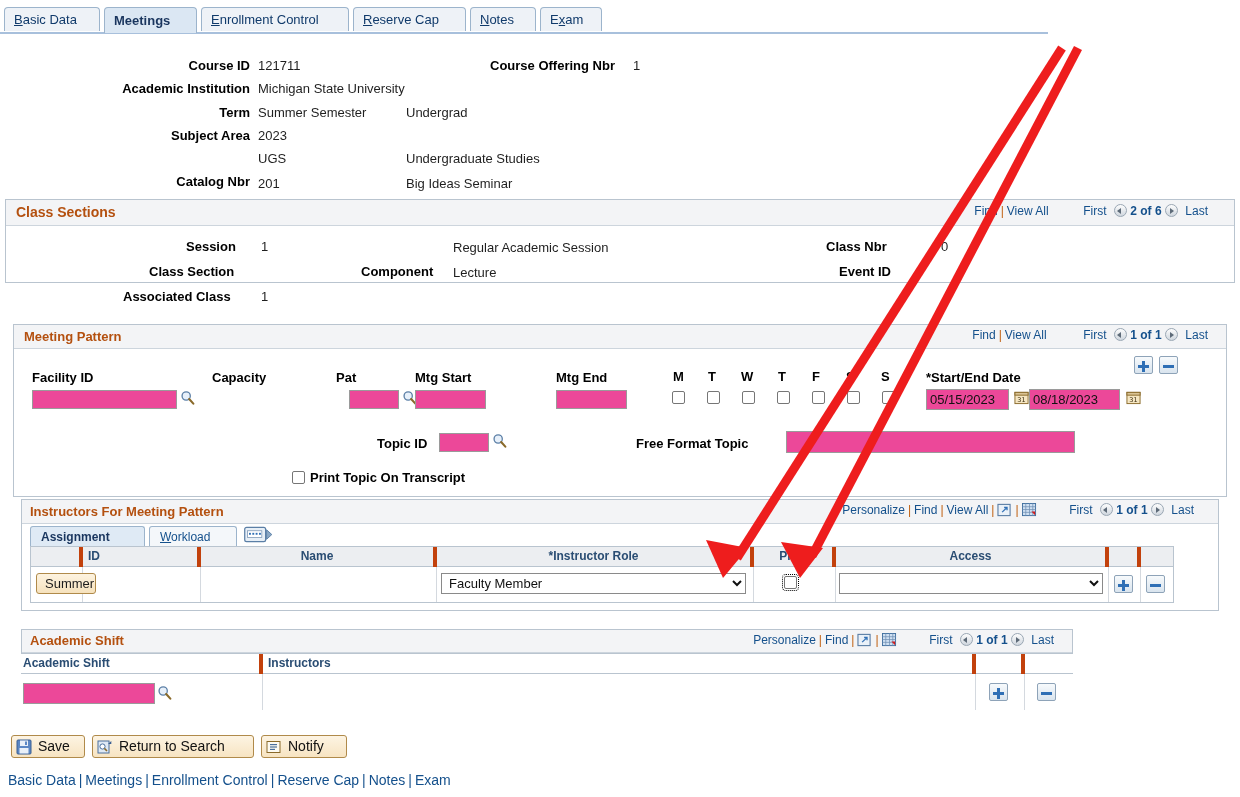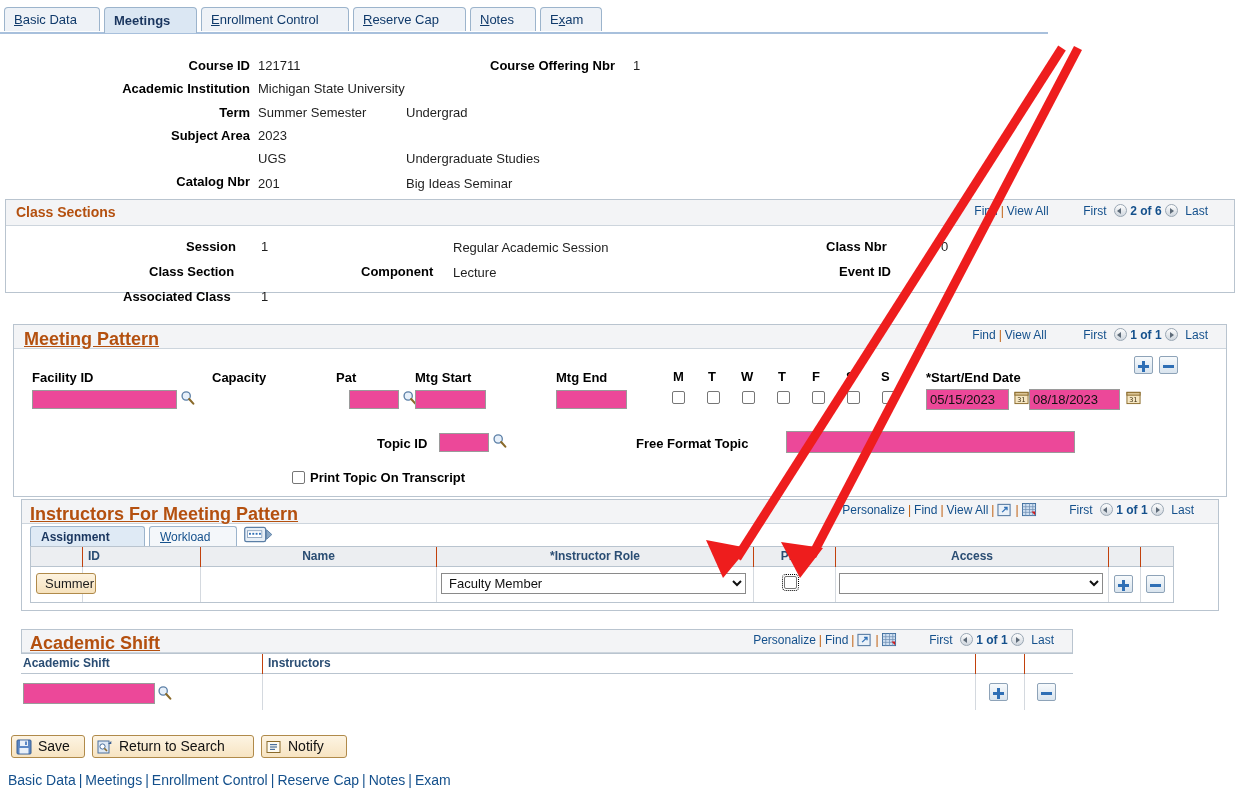--- a/index.html
+++ b/index.html
@@ -95,21 +95,21 @@
     box-sizing: border-box;
   }
   .grouptitle {
     position: absolute;
     left: 10px; top: 4px;
     font-size: 14px;
     font-weight: bold;
     color: #b4500f;
     white-space: nowrap;
   }
-  .grouptitle.small { font-size: 18px; text-decoration: underline; }
+  .grouptitle.small { font-size: 13px; }
 
   
   .navbar {
     position: absolute;
     top: 4px;
     font-size: 12px;
     white-space: nowrap;
     color: #19355e;
   }
   .navbar a {
@@ -262,21 +262,21 @@
   }
   .gcol {
     position: absolute;
     top: 0;
     height: 20px;
     line-height: 19px;
     font-size: 12px;
     font-weight: bold;
     color: #2a4d73;
     text-align: center;
-    border-right: 1px solid #c2410c;
+    border-right: 4px solid #c2410c;
     box-sizing: border-box;
     white-space: nowrap;
     overflow: hidden;
   }
   .gcol.lefted { text-align: left; padding-left: 5px; }
   .gcell {
     position: absolute;
     border-right: 1px solid #d4d9df;
     box-sizing: border-box;
     height: 100%;
@@ -384,21 +384,21 @@
   <div class="val" style="left:258px; top:76px;">2023</div>
 
   <div class="val" style="left:258px; top:99px;">UGS</div>
   <div class="val" style="left:406px; top:99px;">Undergraduate Studies</div>
 
   <div class="lbl" style="left:60px; top:122px; width:190px;">Catalog Nbr</div>
   <div class="val" style="left:258px; top:124px;">201</div>
   <div class="val" style="left:406px; top:124px;">Big Ideas Seminar</div>
 </div>
 
-<div class="groupbox" style="left:5px; top:199px; width:1230px; height:94px;text-align:right;">
+<div class="groupbox" style="left:5px; top:199px; width:1230px; height:84px;text-align:right;">
   <div class="grouphdr" style="width:1228px;"></div>
   <div class="grouptitle">Class Sections</div>
 
   <div class="navbar" style="right:22px;">
     <a class="plain">Find</a><span class="sep">|</span><a class="plain">View All</a>
     <span style="display:inline-block; width:24px;"></span>
     <span class="first">First</span>
     <span class="navarrow prev"></span>
     <span class="counter">2 of 6</span>
     <span class="navarrow next"></span>

